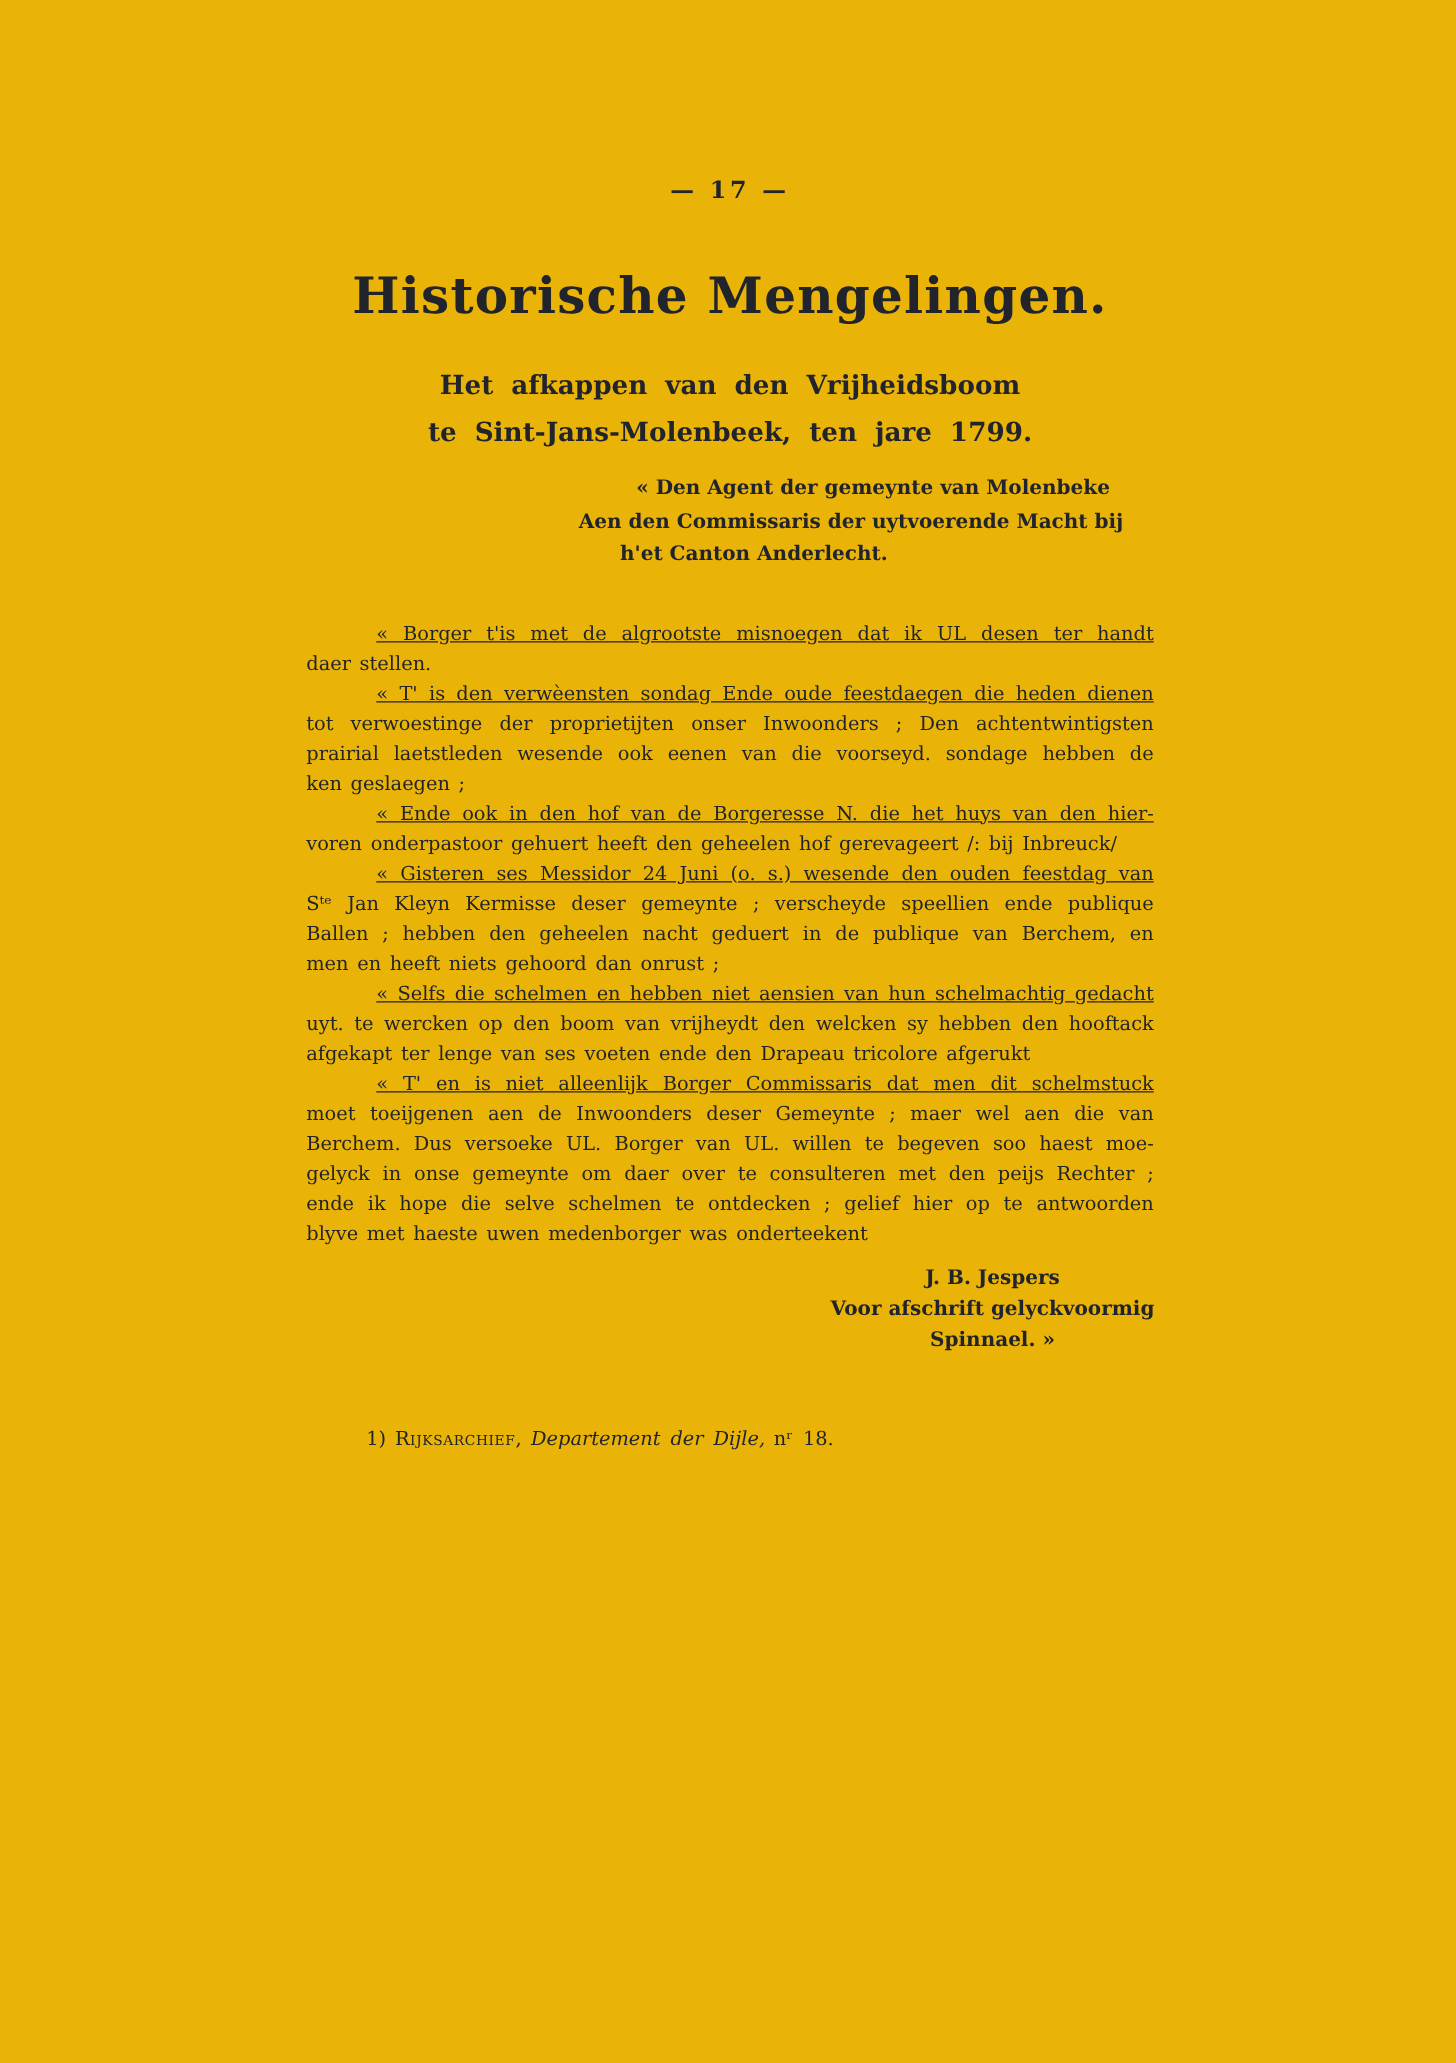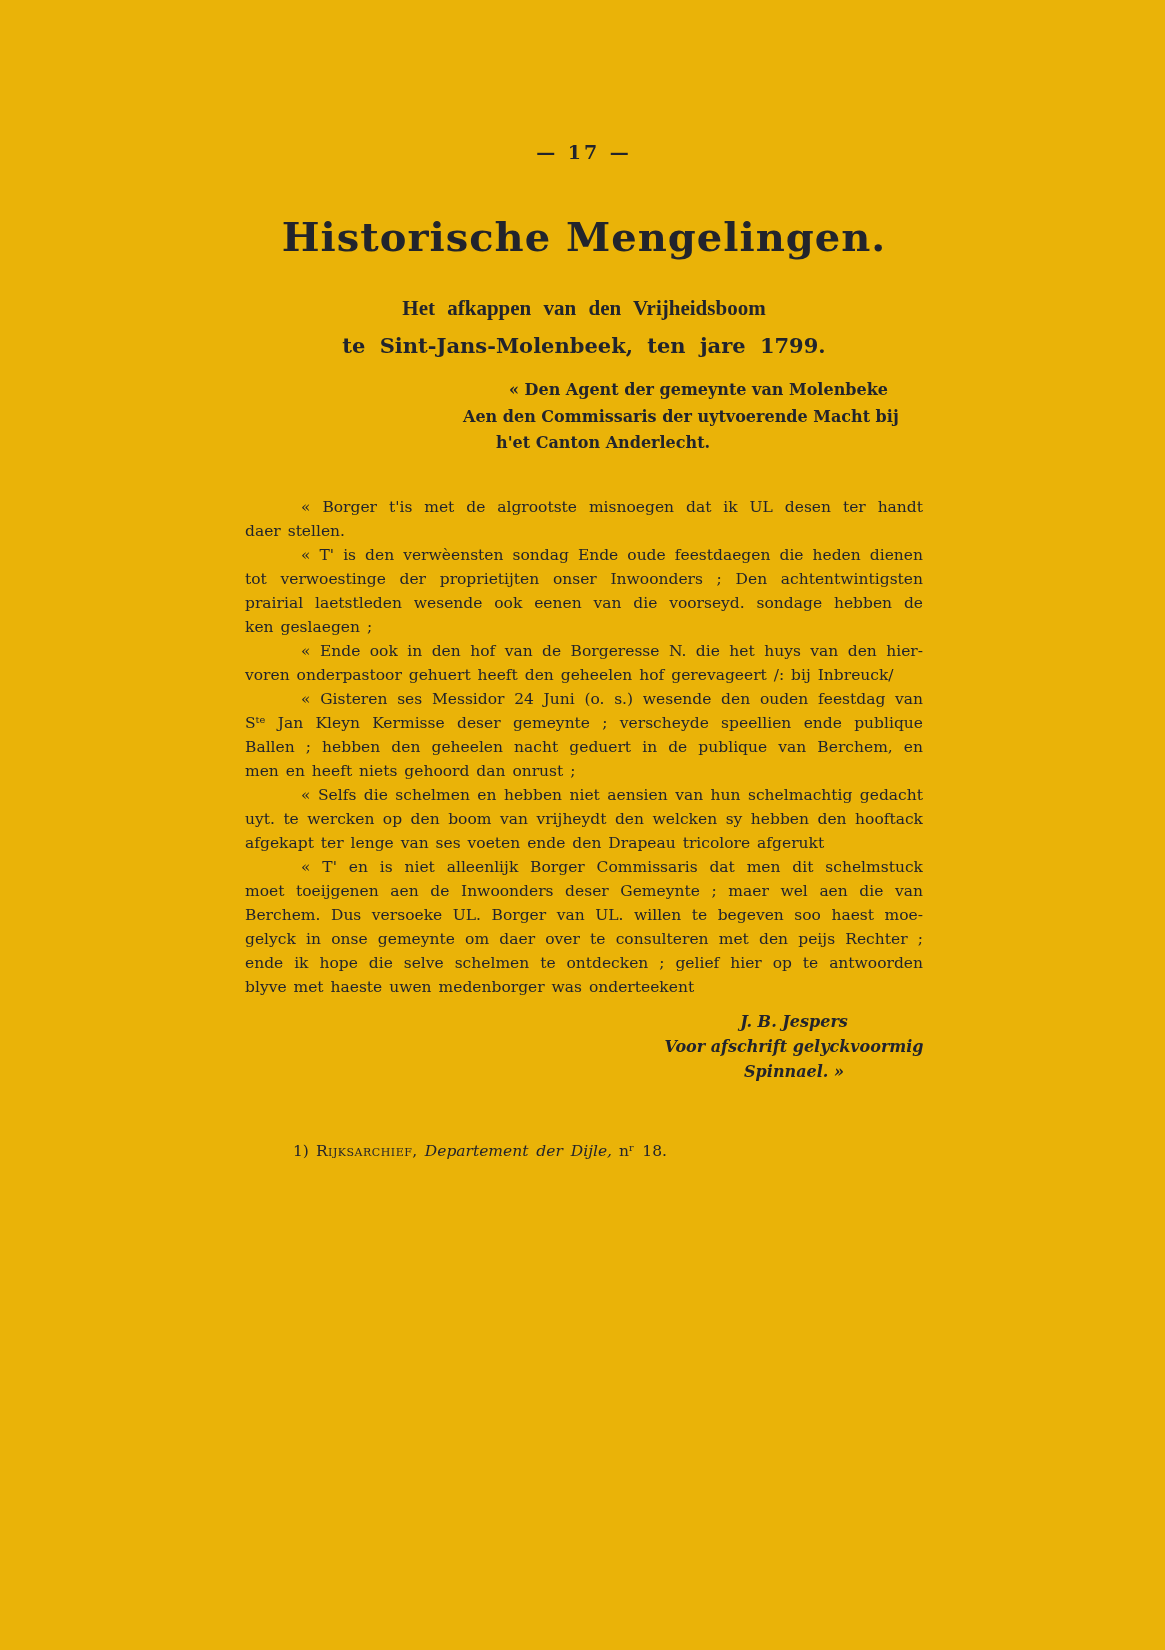--- a/index.html
+++ b/index.html
@@ -70,30 +70,30 @@
   }
   .address .line { text-align: left; text-align-last: left; }
   .address .line:nth-child(1) { padding-left: 46px; }
   .address .line:nth-child(3) { padding-left: 33px; }
   .body-text {
     margin-top: 38px;
     font-size: 15.5px;
     line-height: 24px;
     word-spacing: 2px;
   }
-  .paragraph .line.first { text-indent: 56px; }
+  .paragraph .line.first { text-indent: 56px; text-decoration: underline; }
   .signature {
     margin-top: 10px;
     margin-left: 398px;
     width: 302px;
     font-size: 16px;
     font-weight: bold;
     line-height: 25px;
   }
-  .signature .line { text-align: left; text-align-last: center; font-style: italic; }
+  .signature .line { text-align: left; text-align-last: center; }
   .footnote {
     margin-top: 56px;
     padding-left: 48px;
     font-size: 15.5px;
     line-height: 22px;
     word-spacing: 3px;
   }
   .footnote span { margin-right: 7px; }
   .footnote .smallcaps { font-variant: small-caps; letter-spacing: 0.5px; margin-top: 39px; }
   .footnote .italic { font-style: italic; }
@@ -102,21 +102,21 @@
 <body>
 
 <div class="page">
   <div class="content">
 
     <div class="pageno">— 17 —</div>
 
     <div class="title">Historische Mengelingen.</div>
 
     <div class="subtitle">
-        <div class="line first" style="text-align: center; text-align-last: center; font-family: Liberation Serif, serif;">Het afkappen van den Vrijheidsboom</div>
+        <div class="line first" style="text-align: center; text-align-last: center;">Het afkappen van den Vrijheidsboom</div>
         <div class="line last" style="text-align: center; text-align-last: center;">te Sint-Jans-Molenbeek, ten jare 1799.</div>
       </div>
 
 
     <div class="address">
         <div class="line first">« Den Agent der gemeynte van Molenbeke</div>
         <div class="line">Aen den Commissaris der uytvoerende Macht bij</div>
         <div class="line last">h'et Canton Anderlecht.</div>
       </div>
 

